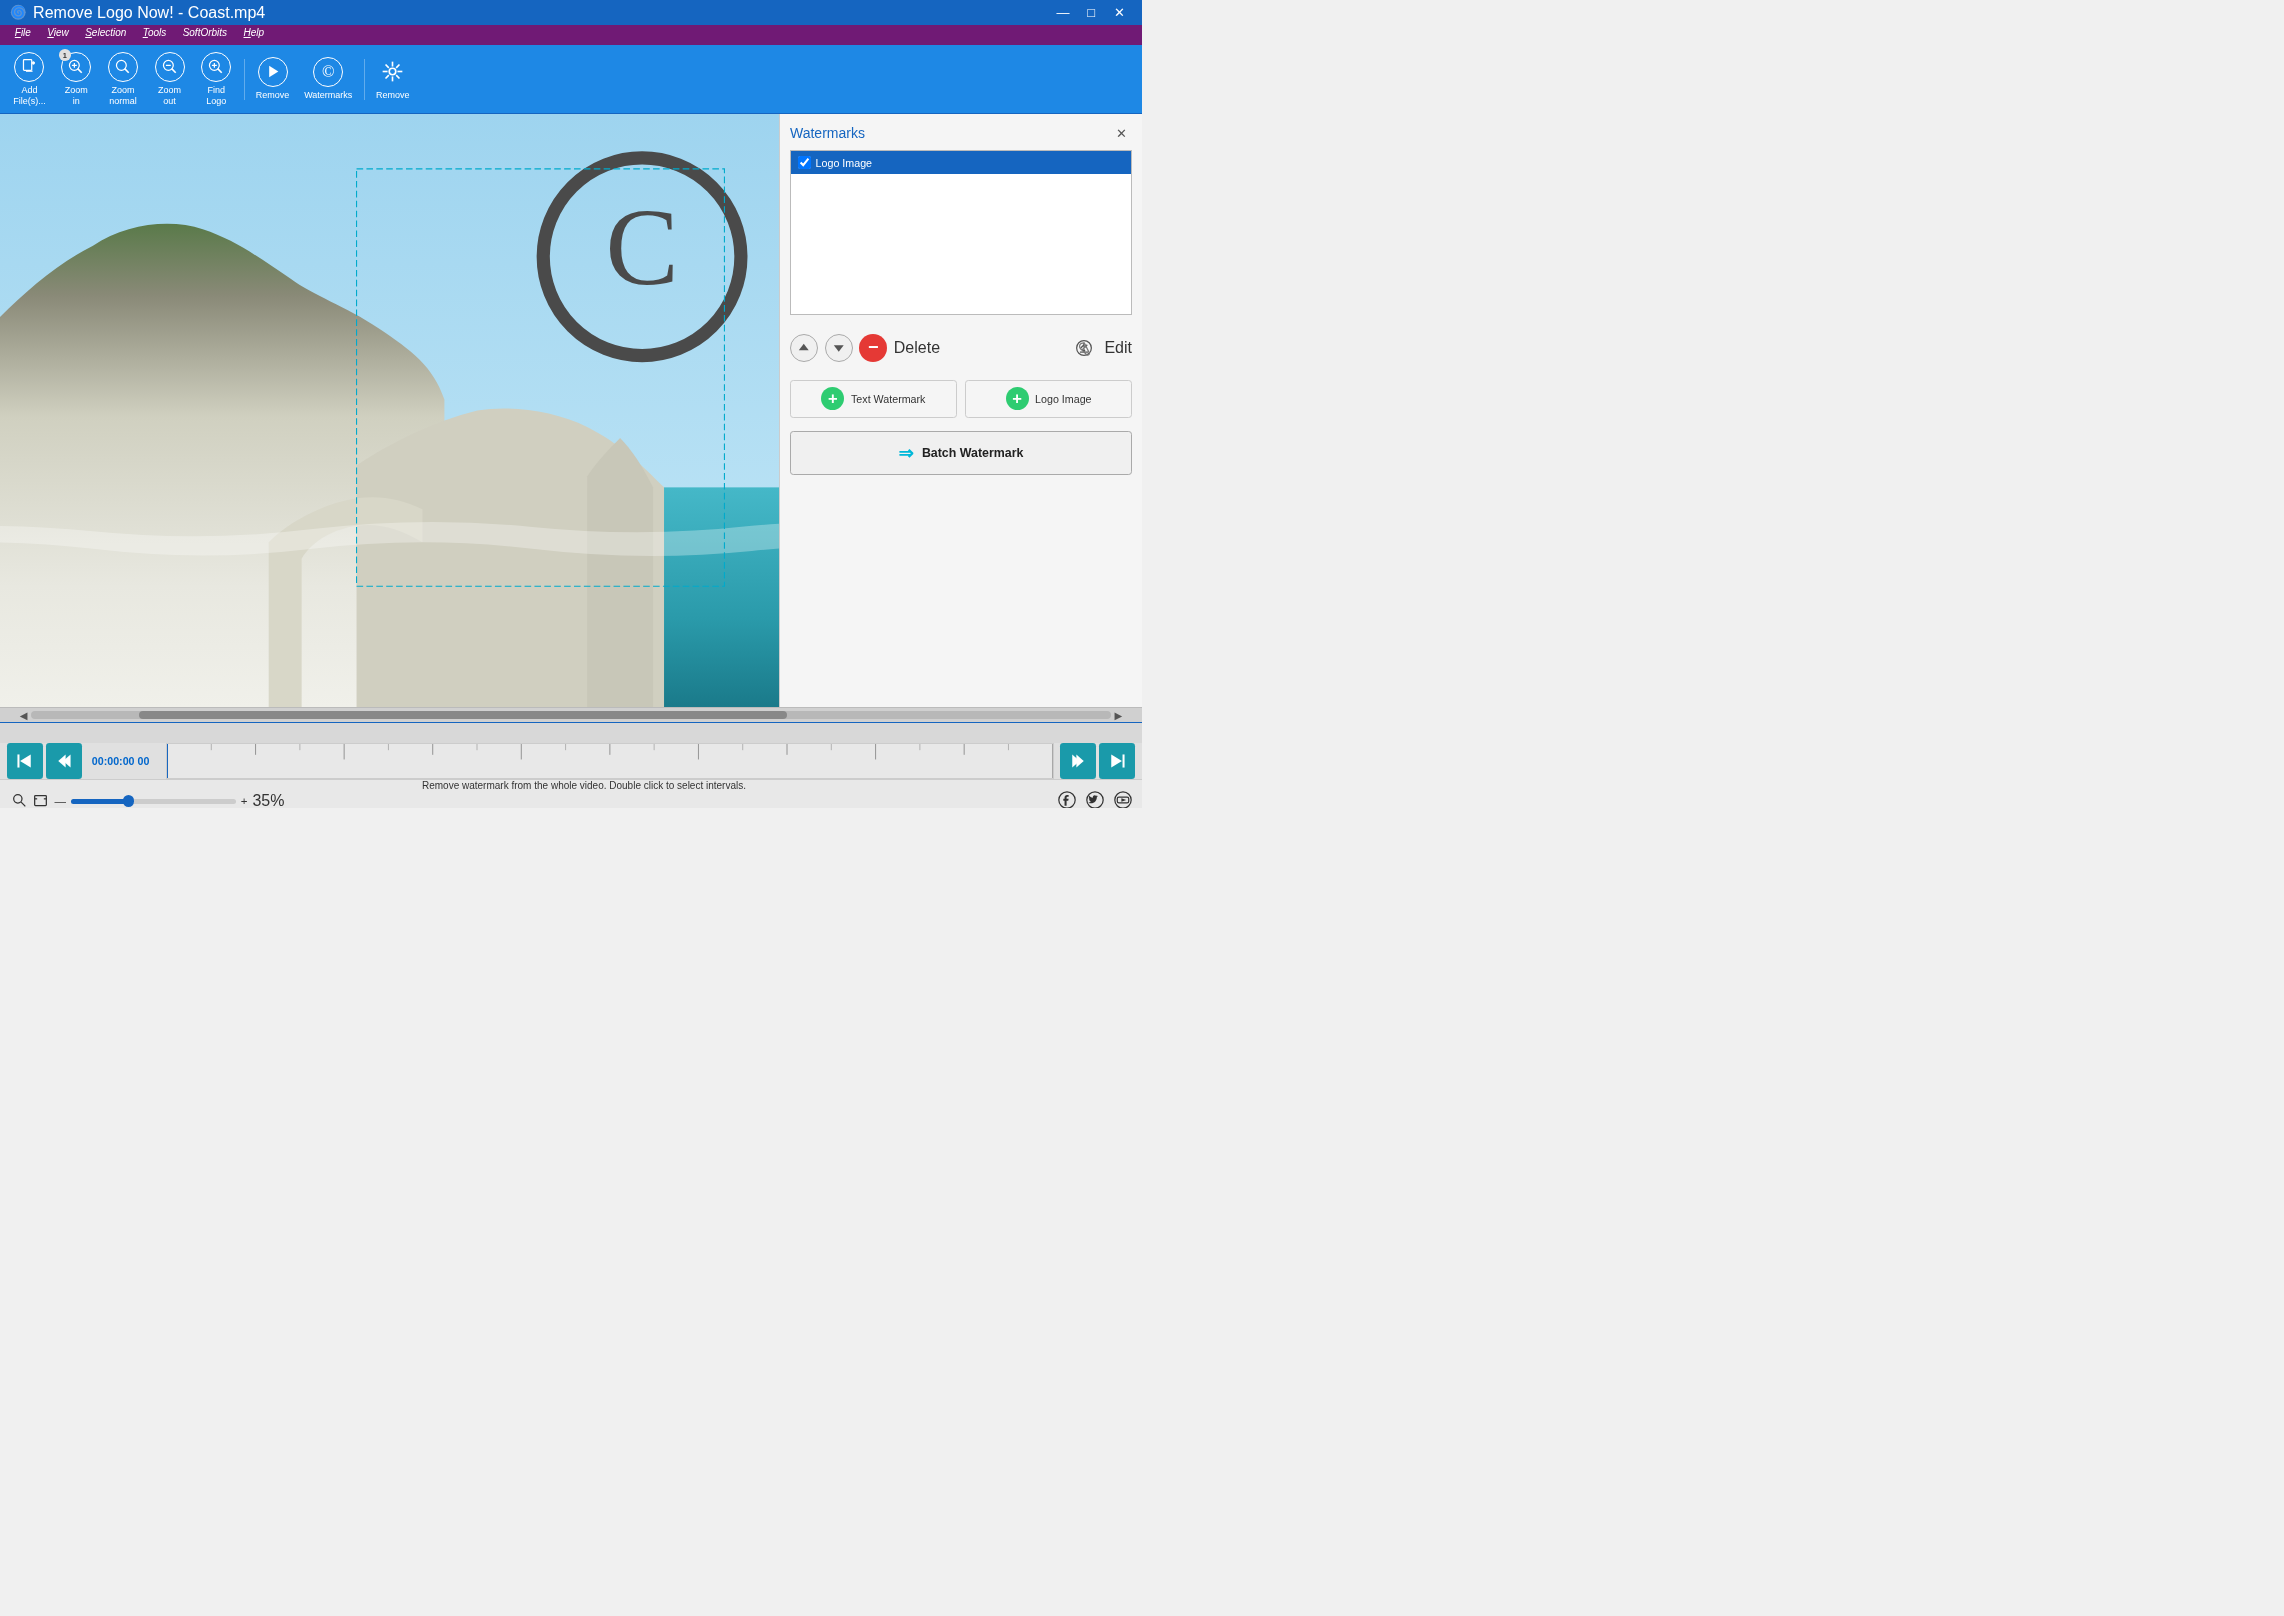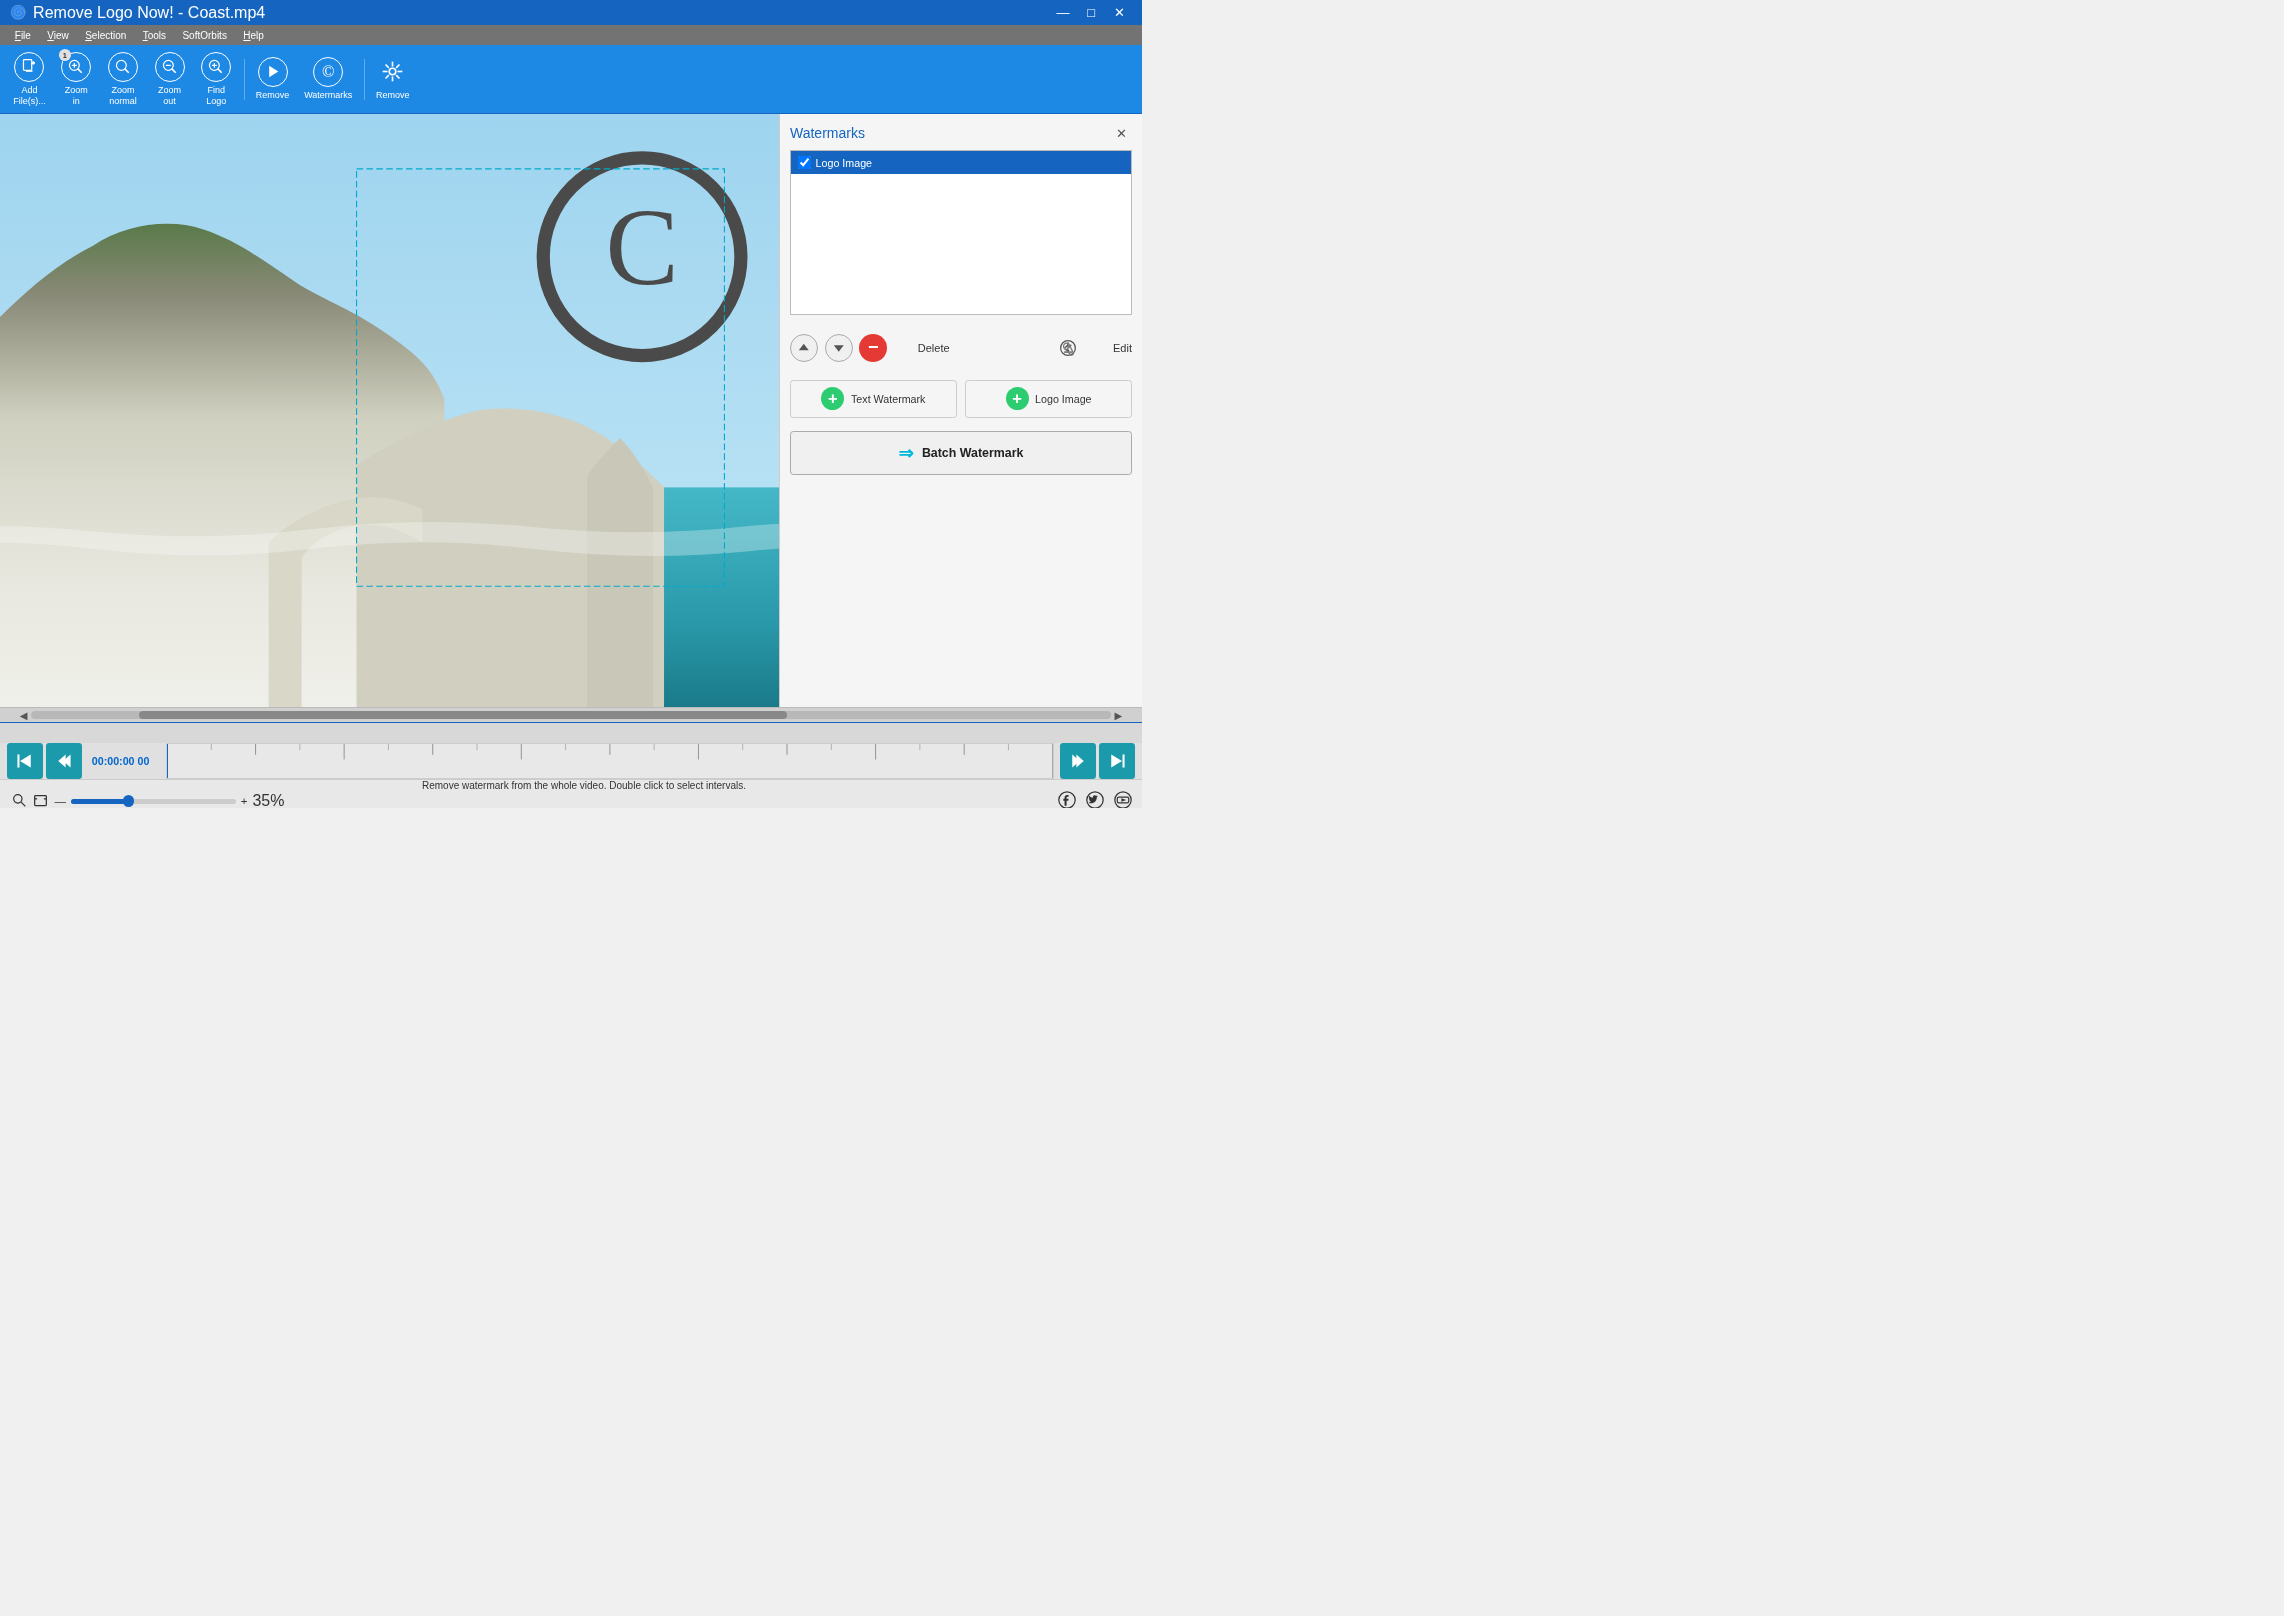--- a/index.html
+++ b/index.html
@@ -49,25 +49,25 @@
       width: 25px;
       height: 20px;
       display: flex;
       align-items: center;
       justify-content: center;
       border-radius: 1.6px;
     }
 
     
     .menu-bar {
-      background: #737373;
-      display: flex;
-      align-items: center;
+      background: #701a75;
+      display: flex;
       padding: 0 6.6px;
       height: 20px;
+      font-style: italic;
     }
     .menu-item {
       color: white;
       padding: 1.6px 8.2px;
       cursor: pointer;
       font-size: 10px;
       border-radius: 1.6px;
       text-decoration: none;
     }
     .menu-item u { text-decoration: underline; }
@@ -211,24 +211,23 @@
       border: none;
       border-radius: 50%;
       cursor: pointer;
       display: flex;
       align-items: center;
       justify-content: center;
       font-size: 15px;
       color: white;
     }
     .delete-label, .edit-label {
-      font-size: 11px;
+      font-size: 16px;
       color: #333;
       cursor: pointer;
-      margin-left: 24px;
     }
     .edit-icon {
       width: 28px;
       height: 28px;
       display: flex;
       align-items: center;
       justify-content: center;
       font-size: 15px;
       color: #555;
       cursor: pointer;

